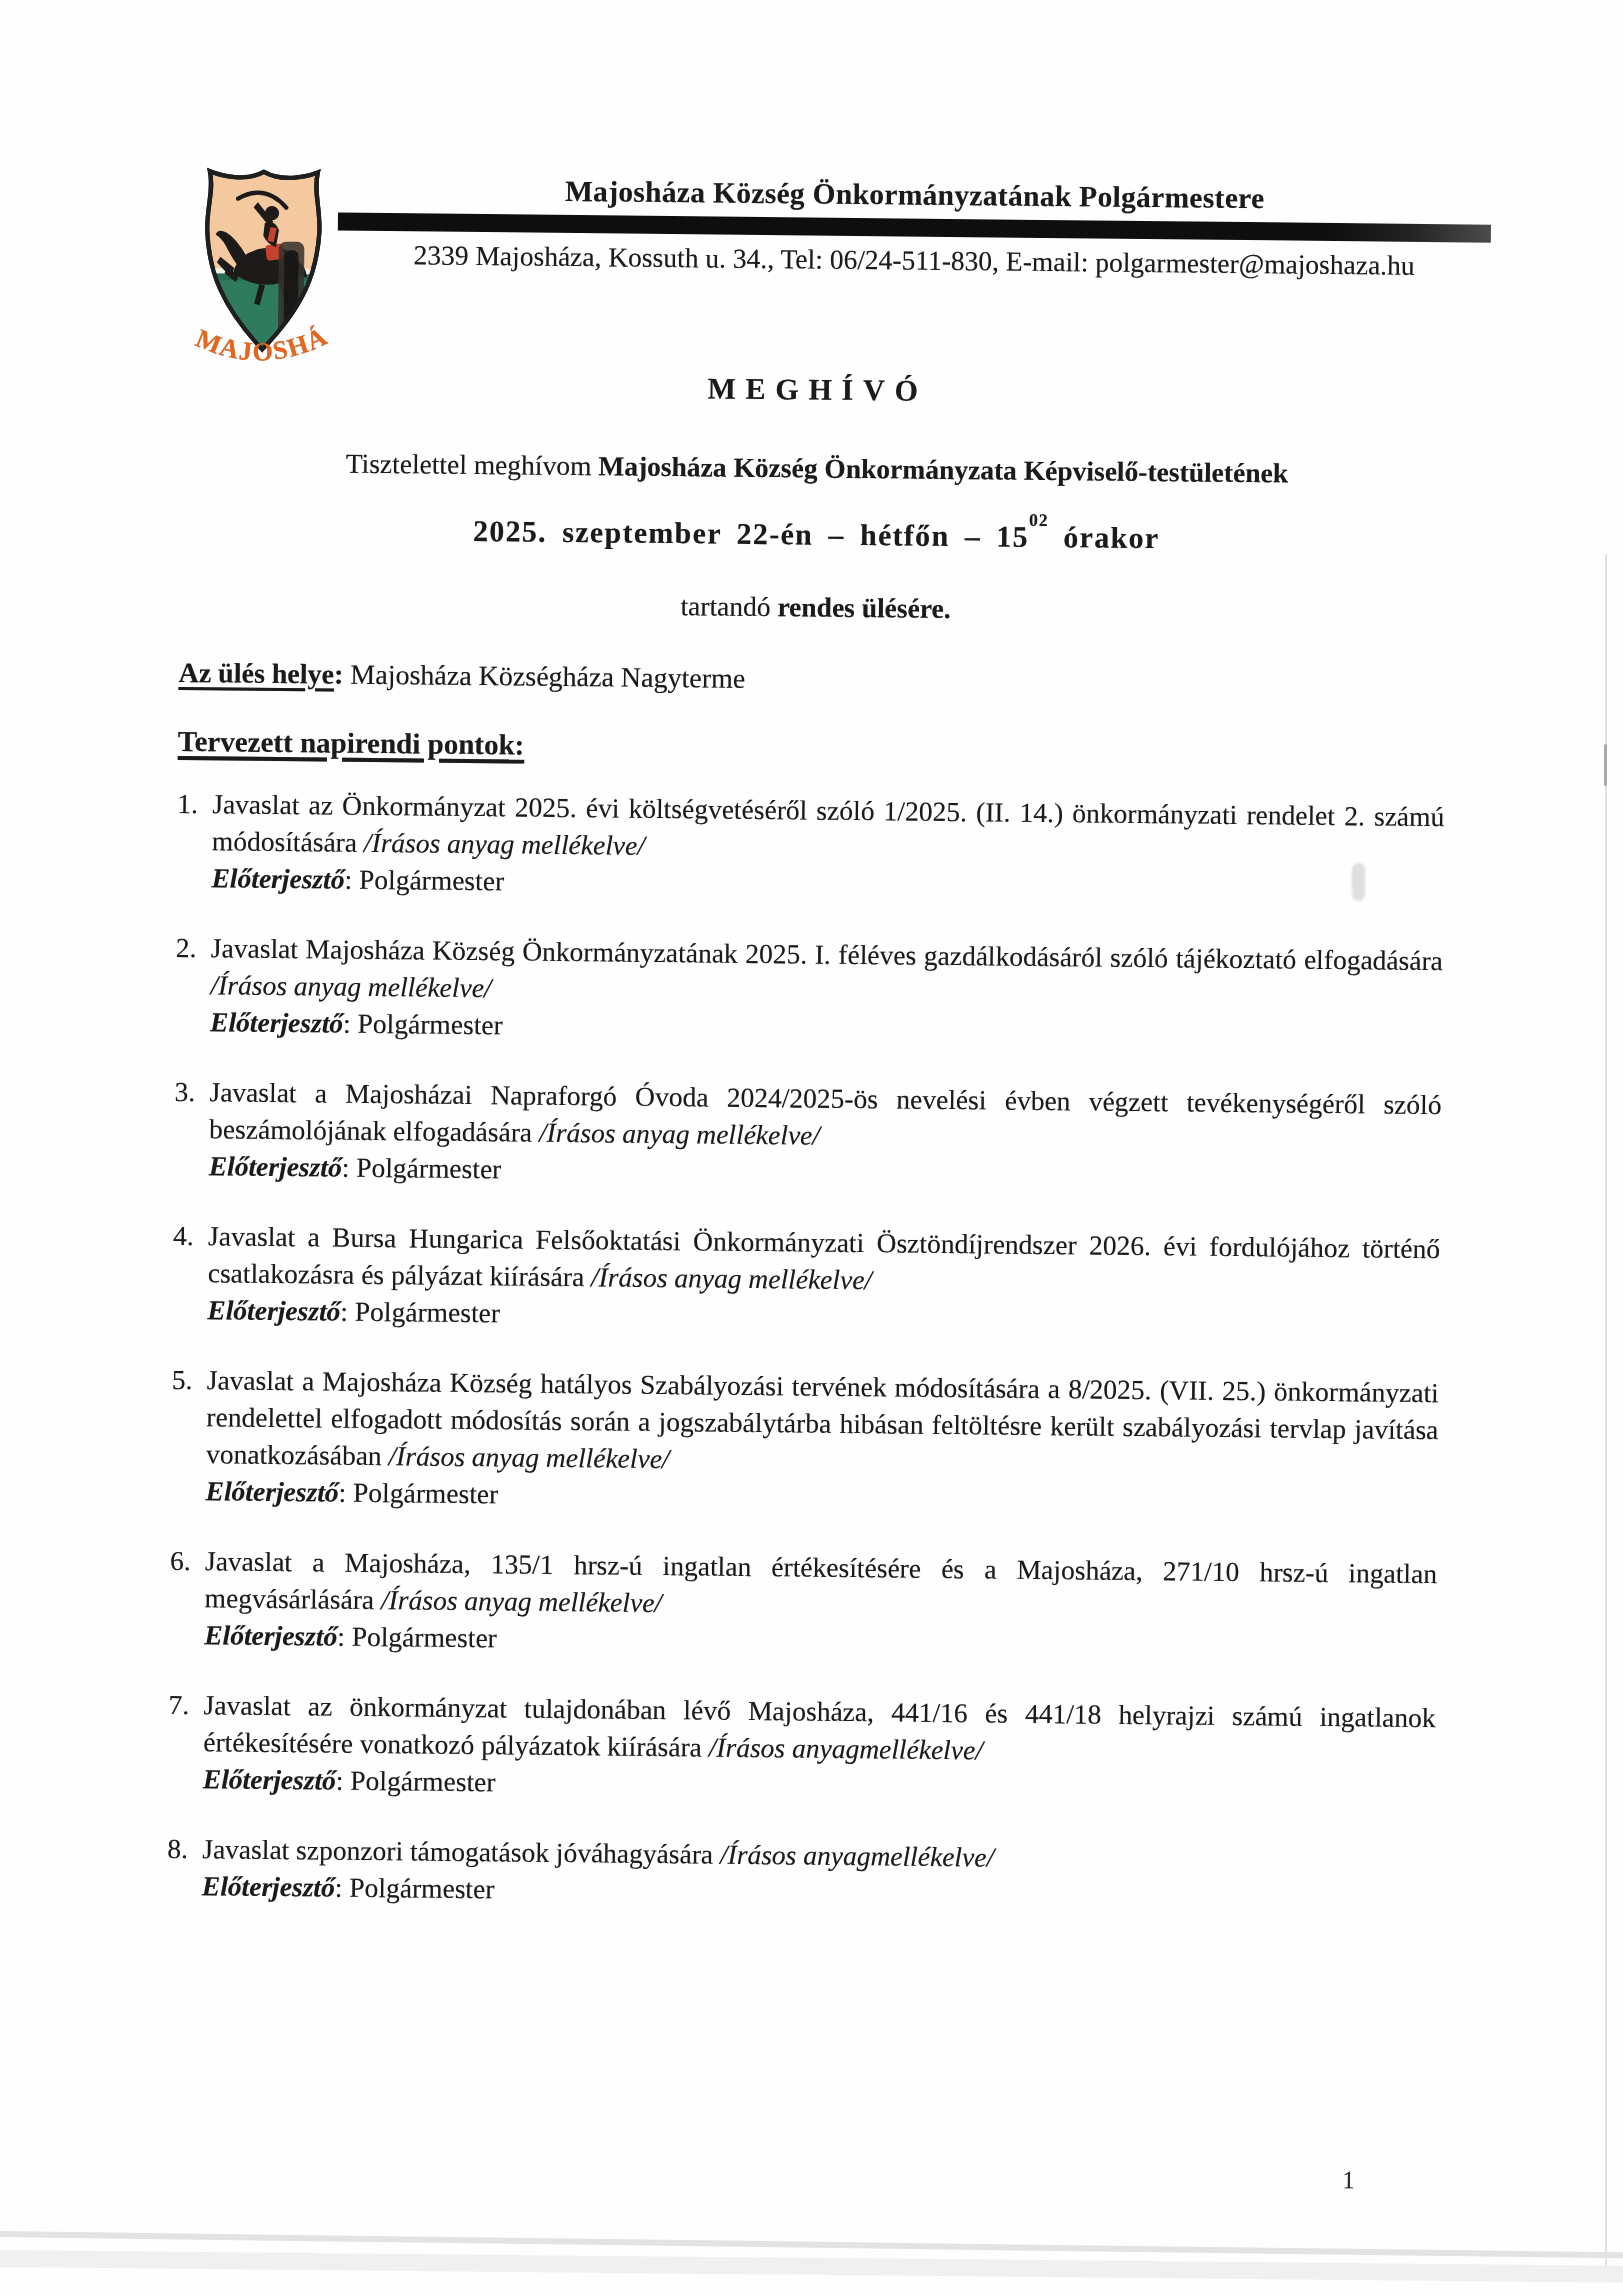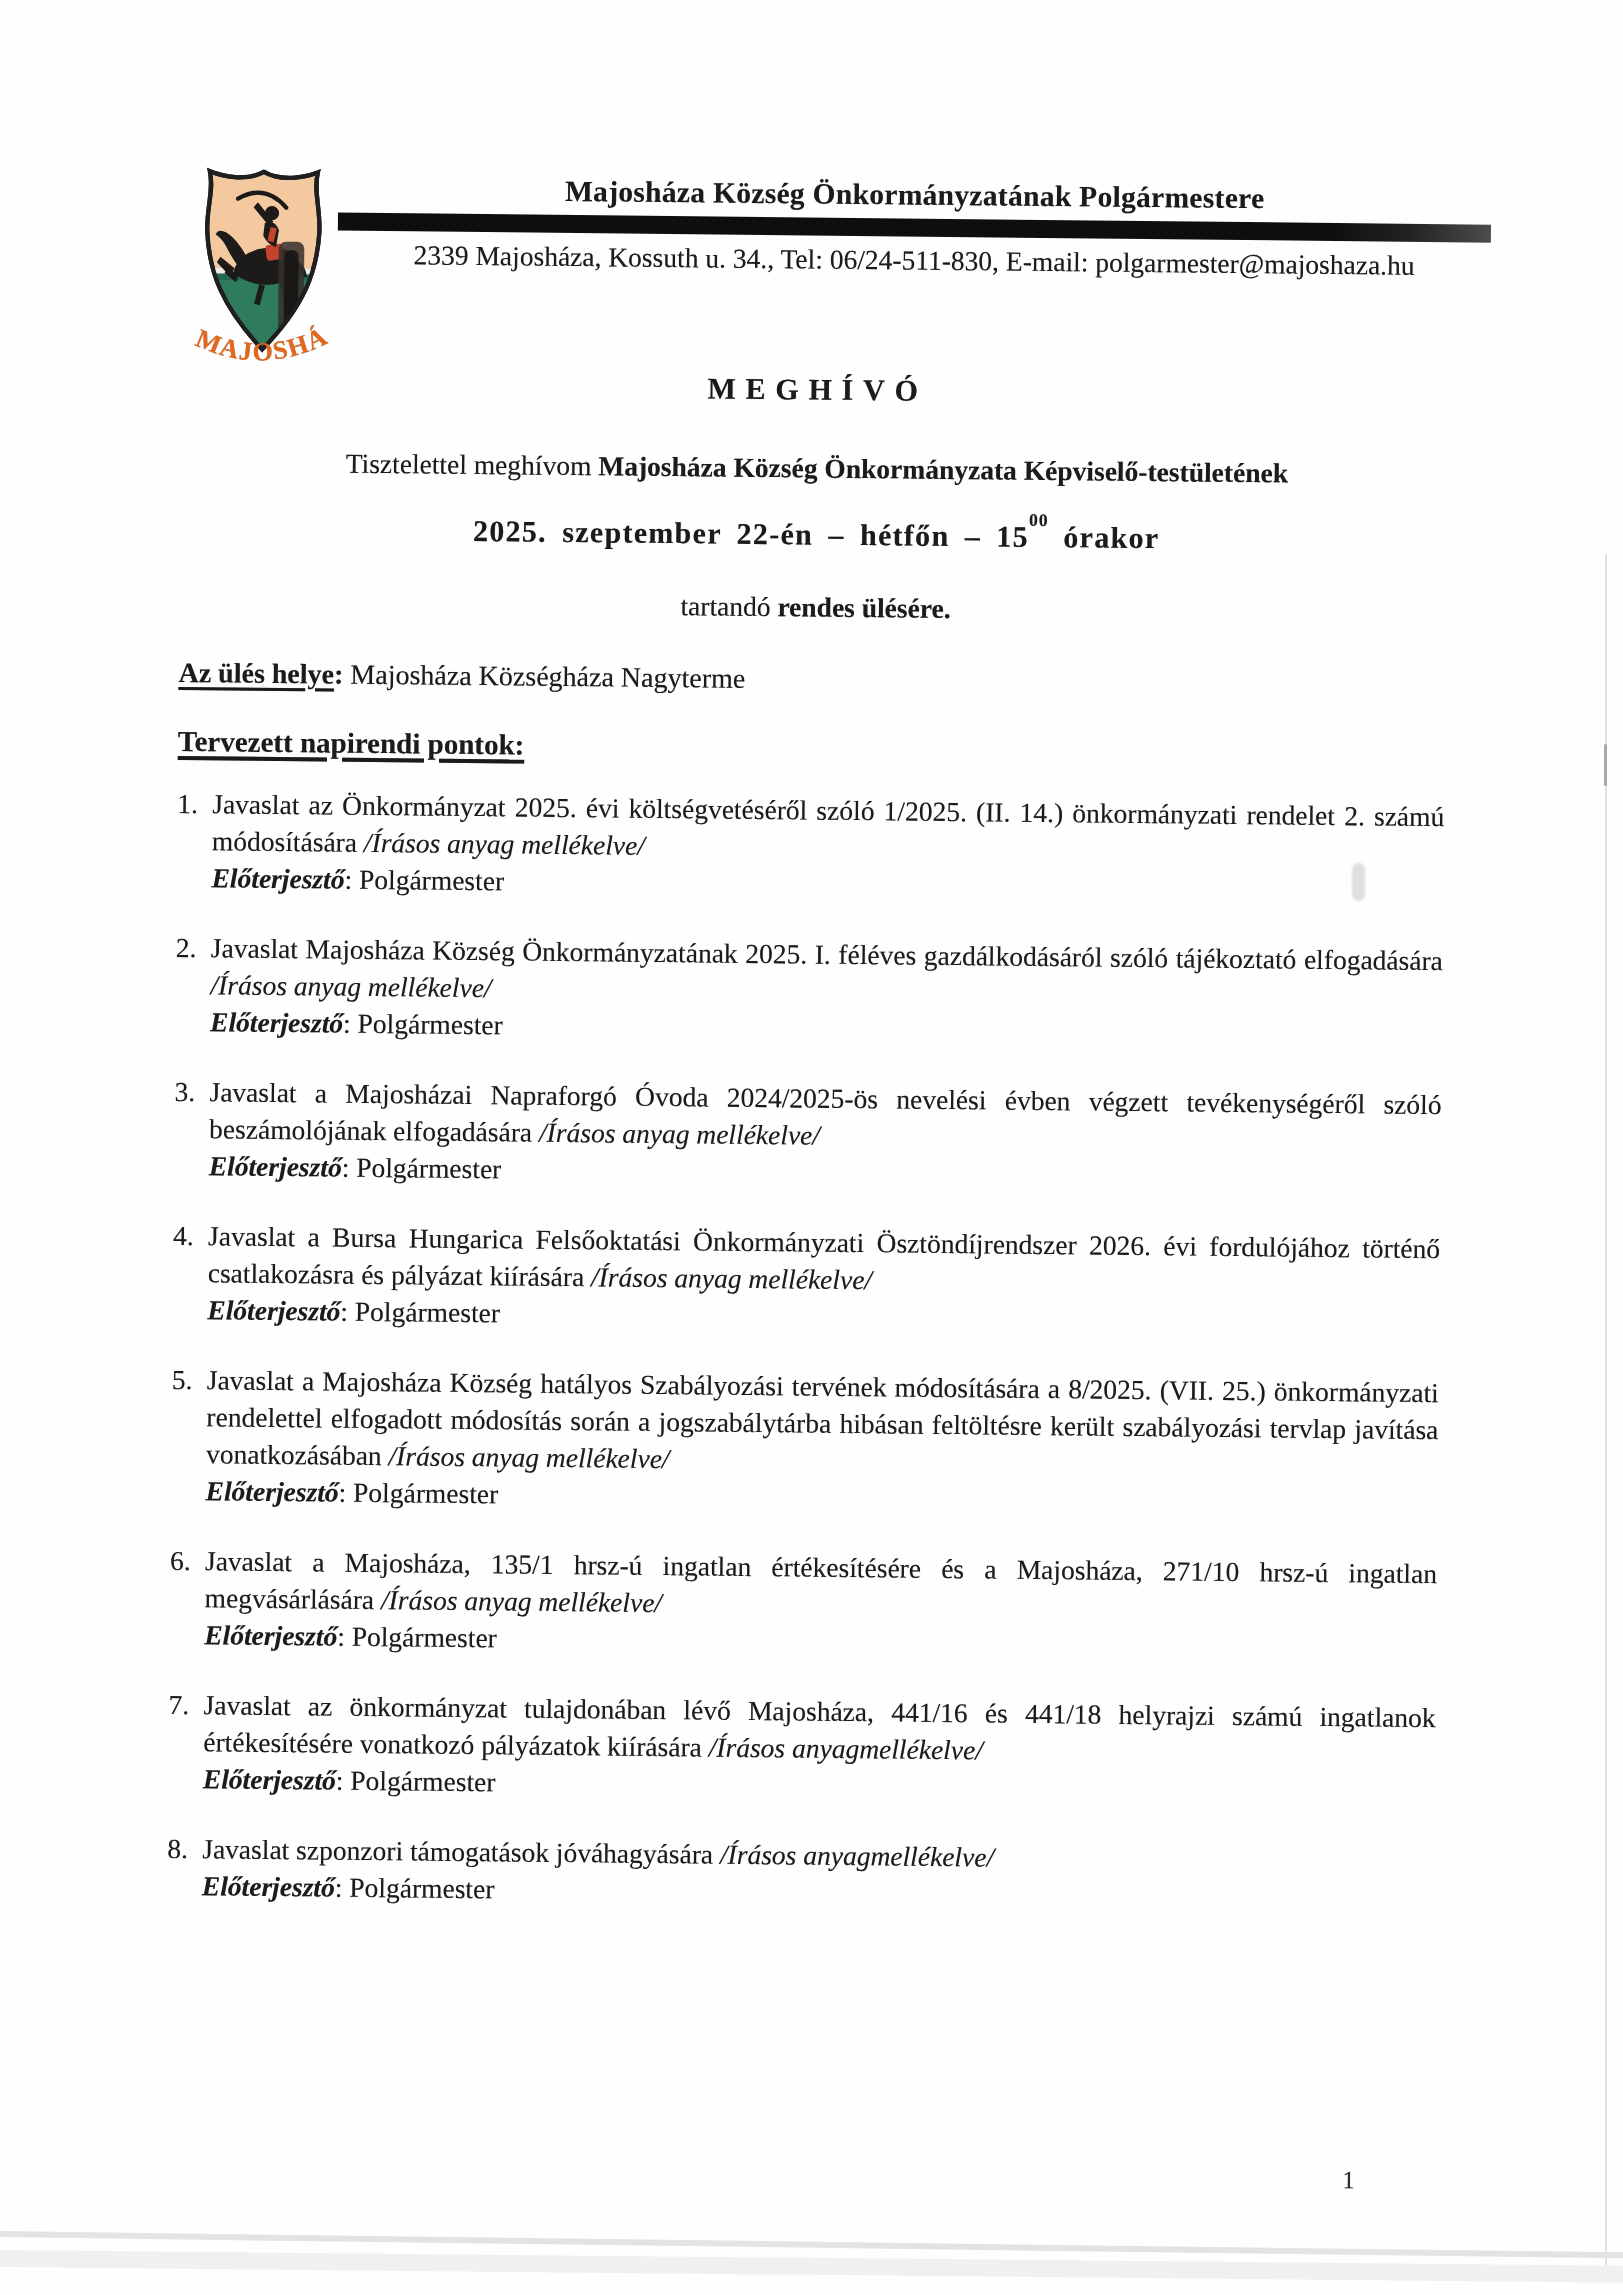--- a/index.html
+++ b/index.html
@@ -109,21 +109,21 @@
     <div class="hdr">
       <div class="hdr-title">Majosháza Község Önkormányzatának Polgármestere</div>
       <div class="hdr-bar"></div>
       <div class="hdr-addr">2339 Majosháza, Kossuth u. 34., Tel: 06/24-511-830, E-mail: polgarmester@majoshaza.hu</div>
     </div>
 
     <div class="centerline meghivo">MEGHÍVÓ</div>
 
     <div class="centerline intro"><span>Tisztelettel meghívom </span><span class="b">Majosháza Község Önkormányzata Képviselő-testületének</span></div>
 
-    <div class="centerline dateline"><span>2025. szeptember 22-én – hétfőn – 15</span><sup>00</sup><span> órakor</span></div>
+    <div class="centerline dateline"><span>2025. szeptember 22-én – hétfőn – 15</span><sup>02</sup><span> órakor</span></div>
 
     <div class="centerline closing"><span>tartandó </span><span class="b">rendes ülésére.</span></div>
 
     <div class="venue"><span class="lbl">Az ülés helye</span><span class="sep">: </span><span>Majosháza Községháza Nagyterme</span></div>
 
     <div class="agenda-h">Tervezett napirendi pontok:</div>
 
     <div class="items">
 
       <div class="item">

